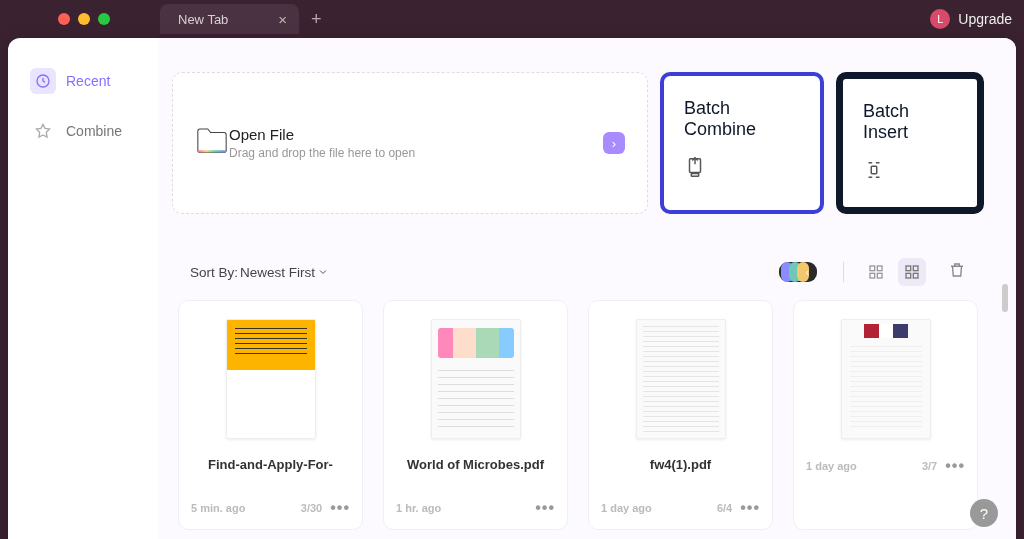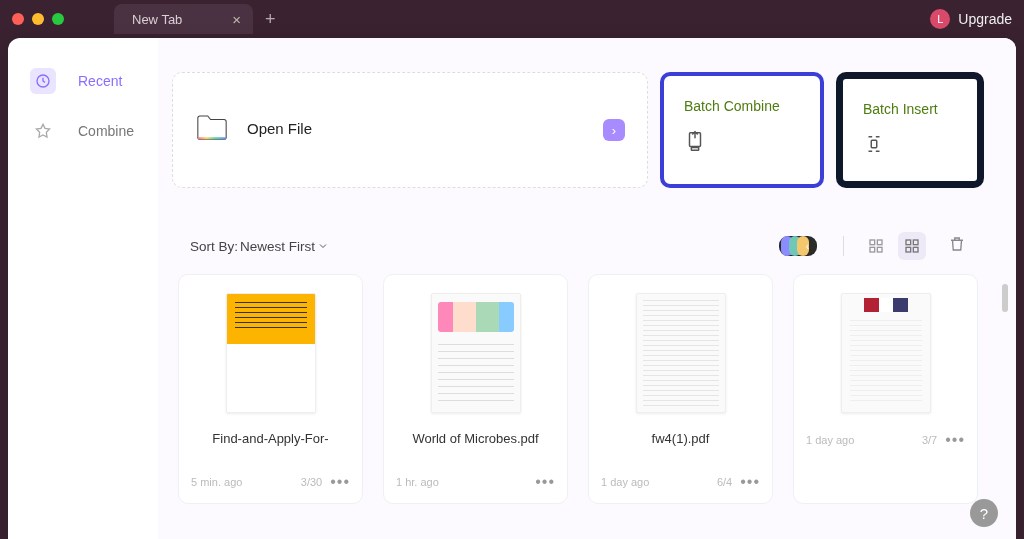--- a/index.html
+++ b/index.html
@@ -10,20 +10,21 @@
     height: 539px;
     overflow: hidden;
     position: relative;
   }
   .titlebar {
     height: 38px;
     display: flex;
     align-items: center;
     padding: 8px 12px;
     color: #bbb;
+    margin-left: 46px;
   }
   .traffic {
     display: flex;
     gap: 8px;
     margin-right: 50px;
   }
   .tl { width: 12px; height: 12px; border-radius: 50%; }
   .red { background: #ff5f57; }
   .yellow { background: #febc2e; }
   .green { background: #28c840; }
@@ -71,21 +72,21 @@
     width: 150px;
     padding: 22px 14px;
     display: flex;
     flex-direction: column;
     gap: 8px;
     font-size: 14px;
   }
   .side-item {
     display: flex;
     align-items: center;
-    gap: 22px;
+    gap: 10px;
     padding: 8px 8px;
     border-radius: 8px;
     color: #777;
     cursor: pointer;
   }
   .side-item.active {
     color: #8a6dff;
   }
   .side-item.active .si-icon {
     background: #e9e4ff;
@@ -110,21 +111,20 @@
     grid-template-columns: 1fr 164px 148px;
     gap: 12px;
     margin-bottom: 44px;
   }
   .open-card {
     border: 1px dashed #ddd;
     border-radius: 10px;
     padding: 22px 22px;
     display: flex;
     align-items: center;
-    gap: 18px;
     background: #fff;
   }
   .open-icon svg { width: 34px; height: 34px; }
   .open-text .t { font-size: 15px; color: #222; font-weight: 500; margin-bottom: 3px; }
   .open-text .s { font-size: 12px; color: #999; }
   .open-arrow {
     margin-left: auto;
     width: 22px; height: 22px;
     border-radius: 6px;
     background: #a88bff;
@@ -140,21 +140,21 @@
     background: #fff;
     padding: 22px 20px;
     display: flex;
     flex-direction: column;
     gap: 16px;
     cursor: pointer;
   }
   .batch-card.hl {
     border: 4px solid #3b3fd8;
   }
-  .batch-card .bt { font-size: 14px; color: #4d7c0f; font-weight: 500; }
+  .batch-card .bt { font-size: 18px; color: #0f172a; font-weight: 500; }
   .batch-card svg { width: 22px; height: 22px; }
   .toolbar {
     display: flex;
     align-items: center;
     padding: 0 18px;
     margin-bottom: 14px;
   }
   .sortby {
     display: flex;
     align-items: center;
@@ -191,20 +191,21 @@
     margin: 0 4px;
     cursor: pointer;
   }
   .grid-btn.active { background:#eee9f7; }
   .trash-btn { margin-left: 18px; cursor:pointer; }
   .files {
     display: grid;
     grid-template-columns: repeat(4, 1fr);
     gap: 20px;
     padding: 0 6px;
+    font-weight: bold;
   }
   .file {
     border: 1px solid #eef0f4;
     background: #fff;
     border-radius: 10px;
     padding: 18px 12px 12px;
     display:flex;
     flex-direction:column;
     align-items:center;
   }
@@ -317,20 +318,21 @@
                   <stop stop-color="#ff6b9d"></stop>
                   <stop offset=".3" stop-color="#ffd166"></stop>
                   <stop offset=".6" stop-color="#59d6a1"></stop>
                   <stop offset="1" stop-color="#6b8cff"></stop>
                 </linearGradient>
               </defs>
             </svg>
         </span>
         <div class="open-text">
           <div class="t">Open File</div>
+          <div class="s">Drag and drop the file here to open</div>
         </div>
         <div class="open-arrow">›</div>
       </div>
 
       <div class="batch-card hl">
         <div class="bt">Batch Combine</div>
         <span>
           <svg viewBox="0 0 24 24" fill="none" stroke="#555" stroke-width="1.6">
               <rect x="6" y="3" width="12" height="15" rx="1"></rect>
               <path d="M9 5l3-3 3 3"></path>

